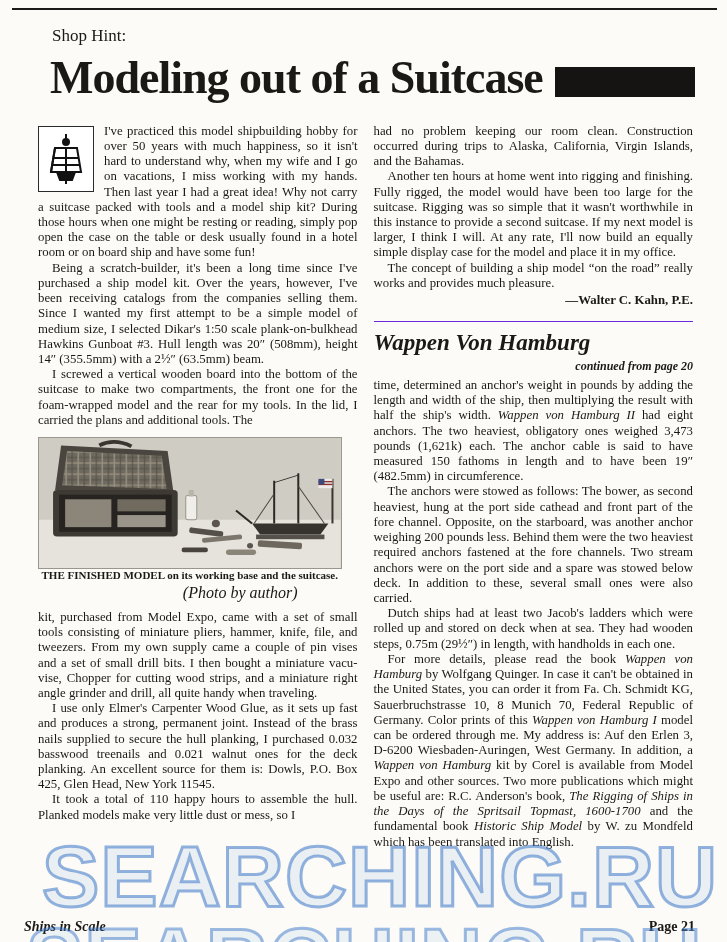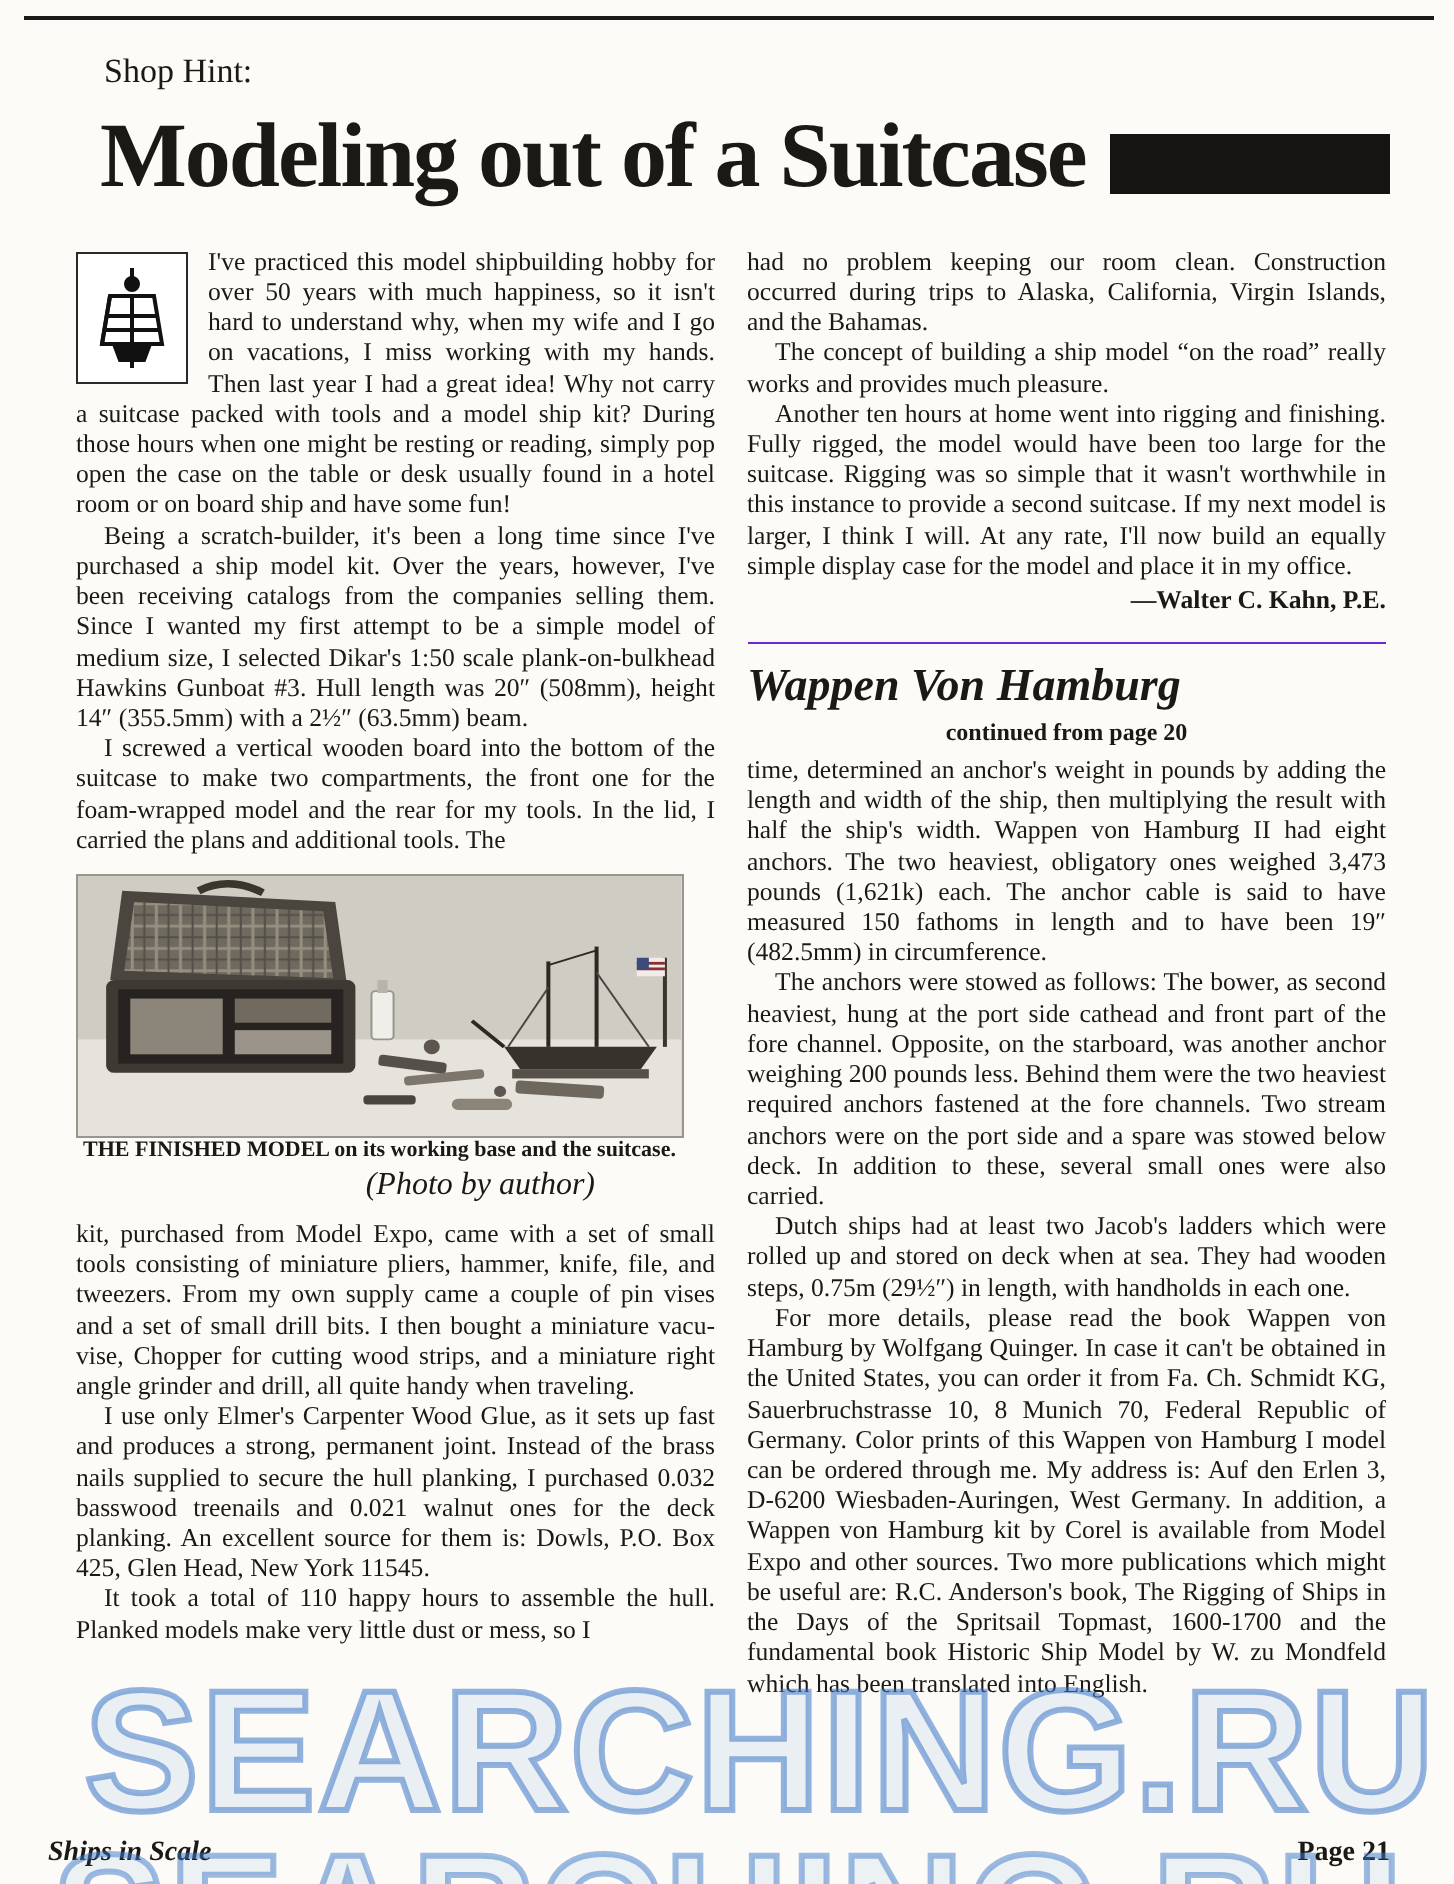--- a/index.html
+++ b/index.html
@@ -33,23 +33,23 @@
 
   .photo-figure { margin:9px 2px 8px; }
   .photo { display:block; width:100%; height:132px; border:1px solid #9a968e; background:#d9d6cf; }
   .caption-bold { font-weight:bold; font-size:11px; text-align:center; line-height:1.25; margin-top:5px; text-indent:0 !important; }
   .caption-italic { font-style:italic; font-size:16px; text-align:right; padding-right:44px; text-indent:0 !important; }
 
   .byline { text-align:right; font-weight:bold; margin-top:2px !important; }
 
   .section { margin-top:13px; border-top:1px solid #6d28d9; padding-top:7px; }
   .section-title { margin:0 0 2px; font-size:23px; font-weight:bold; font-style:italic; letter-spacing:0; text-align:left; }
-  .section-sub { font-size:12px; font-weight:bold; margin:0 0 5px !important; text-align:center; }
+  .section-sub { font-size:12px; font-weight:bold; font-style:italic; margin:0 0 5px !important; text-align:right; }
 
-  .seg-i { }
+  .seg-i { font-style:italic; }
 
   .footer {
     position:absolute; left:24px; right:32px; bottom:7px;
     display:flex; justify-content:space-between;
     font-size:14px; font-weight:bold;
   }
   .footer-left { font-style:italic; }
 
   .watermark {
     position:absolute; left:42px; bottom:16px;
@@ -155,22 +155,22 @@
         </figcaption>
       </figure>
 
       <p>kit, purchased from Model Expo, came with a set of small tools consisting of miniature pliers, hammer, knife, file, and tweezers. From my own supply came a couple of pin vises and a set of small drill bits. I then bought a miniature vacu-vise, Chopper for cutting wood strips, and a miniature right angle grinder and drill, all quite handy when traveling.</p>
       <p class="ind">I use only Elmer's Carpenter Wood Glue, as it sets up fast and produces a strong, permanent joint. Instead of the brass nails supplied to secure the hull planking, I purchased 0.032 basswood treenails and 0.021 walnut ones for the deck planking. An excellent source for them is: Dowls, P.O. Box 425, Glen Head, New York 11545.</p>
       <p class="ind">It took a total of 110 happy hours to assemble the hull. Planked models make very little dust or mess, so I</p>
     </div>
 
     <div class="col">
       <p>had no problem keeping our room clean. Construction occurred during trips to Alaska, California, Virgin Islands, and the Bahamas.</p>
+      <p class="ind">Another ten hours at home went into rigging and finishing. Fully rigged, the model would have been too large for the suitcase. Rigging was so simple that it wasn't worthwhile in this instance to provide a second suitcase. If my next model is larger, I think I will. At any rate, I'll now build an equally simple display case for the model and place it in my office.</p>
       <p class="ind">The concept of building a ship model “on the road” really works and provides much pleasure.</p>
-      <p class="ind">Another ten hours at home went into rigging and finishing. Fully rigged, the model would have been too large for the suitcase. Rigging was so simple that it wasn't worthwhile in this instance to provide a second suitcase. If my next model is larger, I think I will. At any rate, I'll now build an equally simple display case for the model and place it in my office.</p>
       <p class="byline">—Walter C. Kahn, P.E.</p>
 
       <div class="section">
         <h2 class="section-title">Wappen Von Hamburg</h2>
         <p class="section-sub">continued from page 20</p>
         <p><span>time, determined an anchor's weight in pounds by adding the length and width of the ship, then multiplying the result with half the ship's width. </span><span class="seg-i">Wappen von Hamburg II</span><span> had eight anchors. The two heaviest, obligatory ones weighed 3,473 pounds (1,621k) each. The anchor cable is said to have measured 150 fathoms in length and to have been 19″ (482.5mm) in circumference.</span></p>
         <p class="ind">The anchors were stowed as follows: The bower, as second heaviest, hung at the port side cathead and front part of the fore channel. Opposite, on the starboard, was another anchor weighing 200 pounds less. Behind them were the two heaviest required anchors fastened at the fore channels. Two stream anchors were on the port side and a spare was stowed below deck. In addition to these, several small ones were also carried.</p>
         <p class="ind">Dutch ships had at least two Jacob's ladders which were rolled up and stored on deck when at sea. They had wooden steps, 0.75m (29½″) in length, with handholds in each one.</p>
         <p class="ind"><span>For more details, please read the book </span><span class="seg-i">Wappen von Hamburg</span><span> by Wolfgang Quinger. In case it can't be obtained in the United States, you can order it from Fa. Ch. Schmidt KG, Sauerbruchstrasse 10, 8 Munich 70, Federal Republic of Germany. Color prints of this </span><span class="seg-i">Wappen von Hamburg I</span><span> model can be ordered through me. My address is: Auf den Erlen 3, D-6200 Wiesbaden-Auringen, West Germany. In addition, a </span><span class="seg-i">Wappen von Hamburg</span><span> kit by Corel is available from Model Expo and other sources. Two more publications which might be useful are: R.C. Anderson's book, </span><span class="seg-i">The Rigging of Ships in the Days of the Spritsail Topmast, 1600-1700</span><span> and the fundamental book </span><span class="seg-i">Historic Ship Model</span><span> by W. zu Mondfeld which has been translated into English.</span></p>
       </div>

